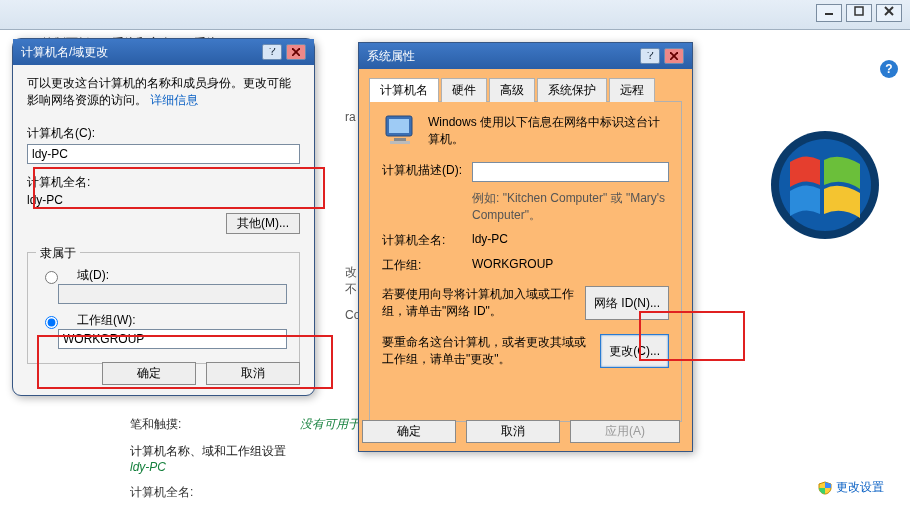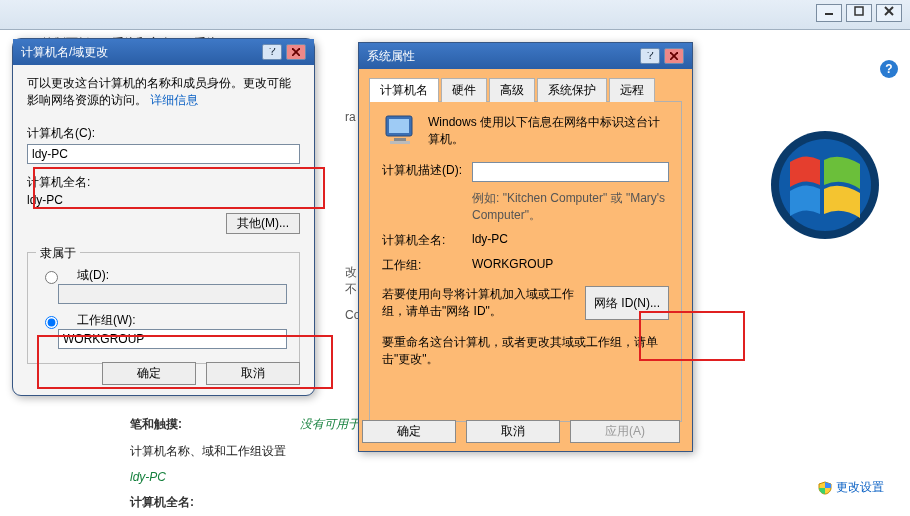--- a/index.html
+++ b/index.html
@@ -12,23 +12,23 @@
 .win-close svg, .win-min svg, .win-max svg { width: 10px; height: 10px; }
 
 .breadcrumb { position: absolute; top: 32px; left: 28px; right: 200px; height: 22px; display: flex; align-items: center; gap: 8px; color: #222; }
 .breadcrumb .arrow { color: #666; }
 .help-icon { position: absolute; right: 12px; top: 60px; width: 18px; height: 18px; border-radius: 50%; background: #2a7bd1; color: #fff; text-align: center; line-height: 18px; font-weight: bold; }
 
 
 .bg-panel { position: absolute; top: 58px; left: 0; right: 0; bottom: 0; }
 .bg-info { position: absolute; left: 130px; top: 358px; width: 500px; }
 .bg-row { display: flex; margin-bottom: 10px; }
-.bg-label { width: 170px; color: #333; font-weight: bold; }
+.bg-label { width: 170px; color: #333; }
 .bg-val { color: #15803d; font-style: italic; }
-.section-header { font-weight: normal; color: #222; margin-bottom: 10px; }
+.section-header { font-weight: normal; color: #222; margin-bottom: 0; }
 .change-settings { position: absolute; right: 26px; bottom: 20px; color: #0b61c4; cursor: pointer; display: flex; align-items: center; gap: 4px; }
 .shield { width: 14px; height: 14px; }
 .shield svg { width: 14px; height: 14px; }
 
 
 .win-logo { position: absolute; right: 30px; top: 130px; width: 110px; height: 110px; }
 
 
 .dialog { position: absolute; background: #f4f4f4; border: 1px solid #365684; box-shadow: 2px 2px 8px rgba(0,0,0,.3); }
 .titlebar { height: 26px; background: linear-gradient(#3e78c6,#2a5ea6); color: #fff; display: flex; align-items: center; padding: 0 8px; justify-content: space-between; }
@@ -251,20 +251,21 @@
         <span class="b-label">工作组:</span>
         <span class="b-val">WORKGROUP</span>
       </div>
 
       <div class="b-row" style="margin-top:12px">
         <span style="flex:1;padding-right:8px">若要使用向导将计算机加入域或工作组，请单击"网络 ID"。</span>
         <button class="r-btn">网络 ID(N)...</button>
       </div>
       <div class="b-row" style="margin-top:14px">
         <span style="flex:1;padding-right:8px">要重命名这台计算机，或者更改其域或工作组，请单击"更改"。</span>
+        <button class="r-btn hl">更改(C)...</button>
       </div>
     </div>
     <div class="bottom-btns">
       <button class="dlg-btn">确定</button>
       <button class="dlg-btn">取消</button>
       <button class="dlg-btn" disabled="">应用(A)</button>
     </div>
   </div>
   <div class="red-box" style="left:280px;top:268px;width:106px;height:50px"></div>
 </div>

